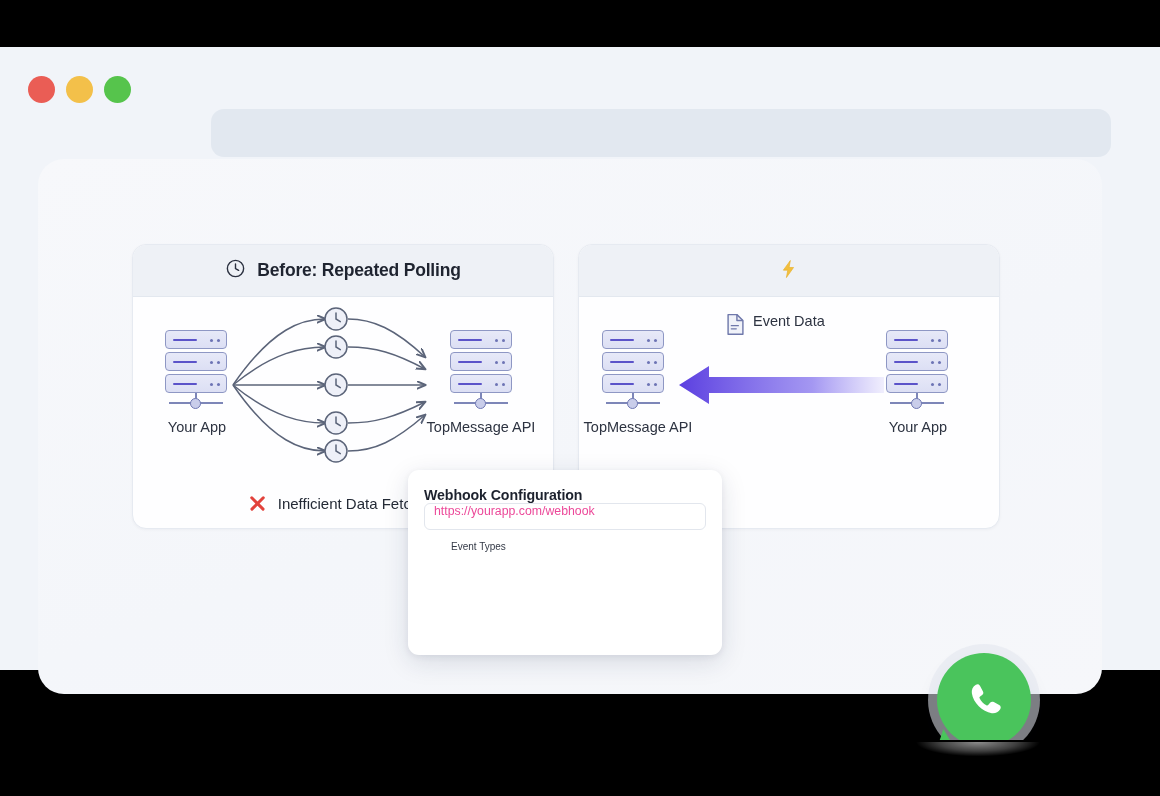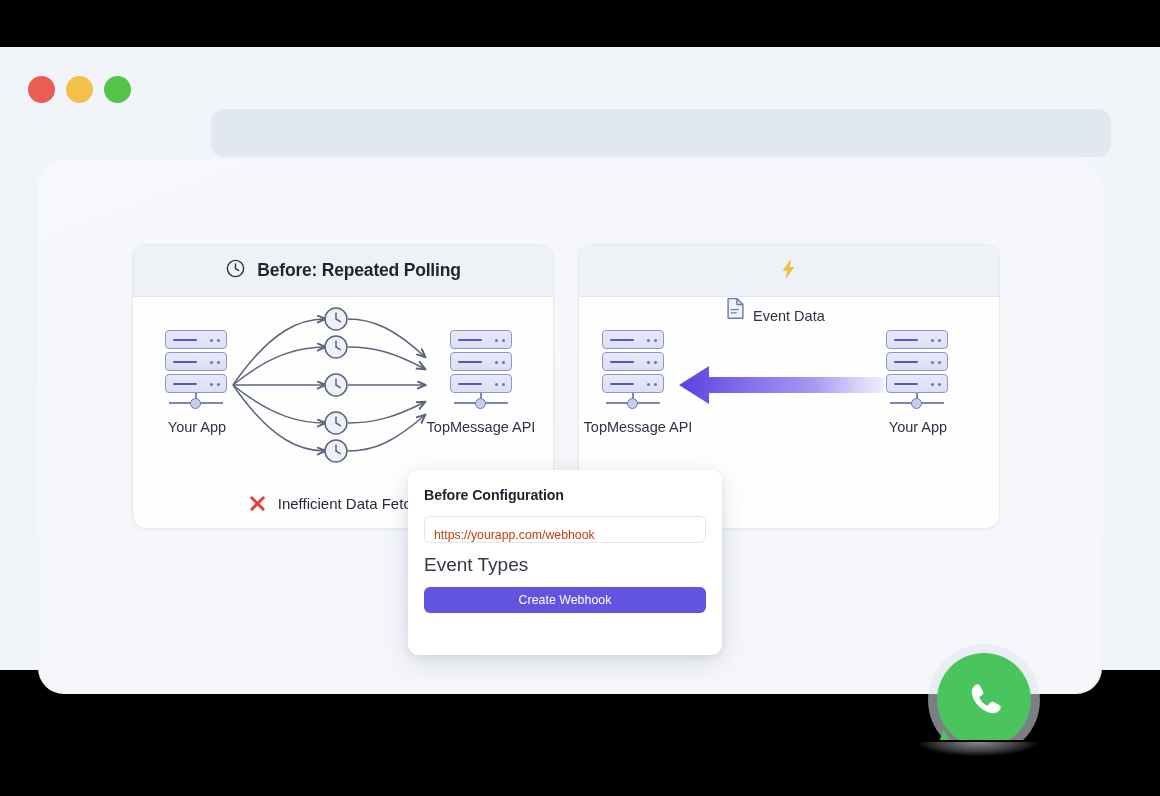--- a/index.html
+++ b/index.html
@@ -113,42 +113,42 @@
   .x-mark span:last-child { transform: rotate(-45deg); }
   .check { width: 21px; height: 21px; border-radius: 50%; background: #27ab4e;
            display: flex; align-items: center; justify-content: center; }
 
   
   .p2-server-left { position: absolute; left: 23px; top: 33px; }
   .p2-server-right { position: absolute; left: 307px; top: 33px; }
   .p2-label-left { left: -14px; top: 122px; width: 146px; }
   .p2-label-right { left: 268px; top: 122px; width: 142px; }
   .eventdata {
-    position: absolute; left: 147px; top: 0;
-    display: flex; align-items: flex-end; gap: 8px;
+    position: absolute; left: 147px; top: 16px;
+    display: flex; align-items: flex-start; gap: 8px;
   }
   .eventdata-text { font-size: 14.5px; color: #2d3341; }
 
   
   .webhook-card {
     position: absolute; left: 408px; top: 470px;
     width: 314px; height: 185px;
     background: #ffffff;
     border-radius: 11px;
     box-shadow: 0 7px 26px rgba(25,35,70,0.13), 0 2px 6px rgba(25,35,70,0.07);
     padding: 17px 16px 0 16px;
   }
   .wh-title { font-size: 14.2px; font-weight: bold; color: #1d222e; letter-spacing: -0.1px; }
   .wh-input {
-    margin-top: 13px; width: 282px; height: 27px;
+    width: 282px; height: 27px;
     border: 1px solid #e2e6ed; border-radius: 6px;
-    background: #fff; display: flex; align-items: flex-end; padding: 0 9px;
-    font-size: 12.3px; color: #c2410c;
-  }
-  .wh-label { margin-top: 11px; font-size: 19px; color: #333946; }
+    background: #fff; display: flex; align-items: flex-start; padding: 0 9px;
+    font-size: 12.3px; color: #ec4899;
+  }
+  .wh-label { margin-top: 11px; font-size: 10px; color: #333946; margin-left: 27px; }
   .wh-select {
     margin-top: 7px; width: 282px; height: 27px;
     border: 1px solid #e2e6ed; border-radius: 6px; background: #fff;
     display: flex; align-items: center; justify-content: space-between;
     padding: 0 9px; font-size: 12.6px; color: #262c38;
   }
   .wh-button {
     margin-top: 11px; width: 282px; height: 26px;
     background: #6254e0; border-radius: 6px; border: none;
     color: #ffffff; font-size: 12.4px;
@@ -407,26 +407,25 @@
           <path d="M11.2 7.0 c0.9 -0.6 1.9 -0.4 2.4 0.6 l1.8 3.3 c0.4 0.8 0.2 1.6 -0.5 2.1
                    l-1.2 0.9 c-0.4 0.3 -0.5 0.7 -0.3 1.1 0.7 1.6 2.3 3.3 4.0 4.1 0.4 0.2 0.9 0.1 1.2 -0.3
                    l1.0 -1.2 c0.6 -0.7 1.4 -0.8 2.2 -0.4 l3.2 1.8 c1.0 0.6 1.2 1.6 0.6 2.5
                    -1.1 1.7 -3.0 2.6 -5.0 2.3 -5.6 -0.8 -11.0 -6.2 -11.8 -11.8 -0.3 -2.0 0.6 -4.0 2.4 -5.0 z" fill="#ffffff"></path>
         </svg>
       </div>
 
     </div>
 
     <div class="webhook-card" style="top:423px;">
-      <div class="wh-title">Before Configuration</div>
+      <div class="wh-title">Webhook Configuration</div>
       <div class="wh-input">
         <span>https://yourapp.com/webhook</span>
       </div>
       <div class="wh-label">Event Types</div>
-      <button class="wh-button">Create Webhook</button>
     </div>
 
   </div>
 
   <div class="band-bottom"></div>
   <div class="wa-artifact"></div>
 
 </div>
 
 </body></html>

